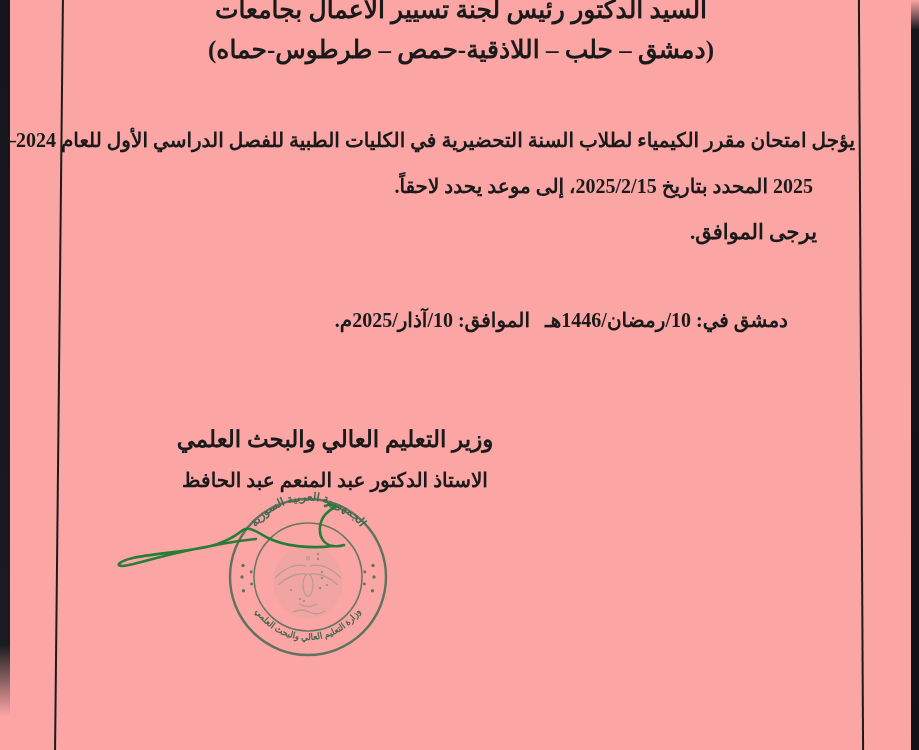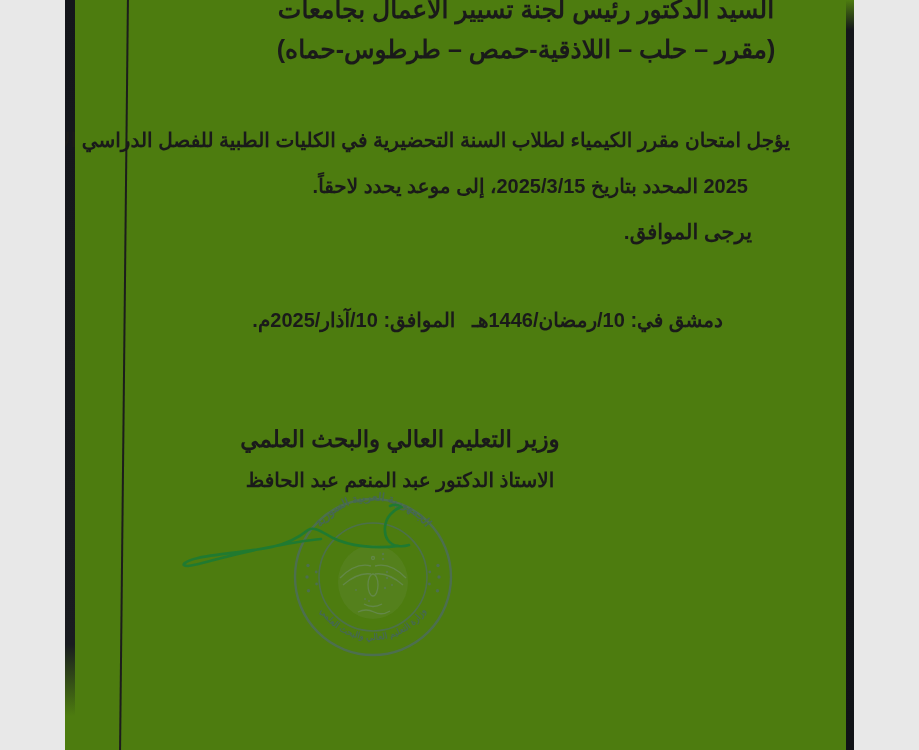--- a/index.html
+++ b/index.html
@@ -1,22 +1,22 @@
 <!DOCTYPE html>
 <html lang="ar" dir="rtl"><head>
 <meta charset="utf-8">
 <style>
   html,body{margin:0;padding:0;background:#e8e8e8;}
   .page{
     position:relative;
-    width:789px;height:750px;
+    width:919px;height:750px;
     margin:0 auto;
-    background:#4d7c0f;
+    background:#fca5a5;
     overflow:hidden;
-    font-family:Liberation Sans, sans-serif;
+    font-family:Liberation Serif, serif;
     color:#1a1a1a;
     direction:rtl;
   }
   
   .edge-left{
     position:absolute;left:0;top:0;width:10px;height:716px;
     background:linear-gradient(to bottom,#14161b 0%,#191b20 90%,rgba(25,27,32,0) 100%);
   }
   .edge-right{
     position:absolute;right:0;top:0;width:8px;height:750px;
@@ -46,24 +46,24 @@
 <body>
 
 <div class="page">
 
   <div class="edge-left"></div>
   <div class="edge-right"></div>
   <div class="rule left"></div>
   <div class="rule right"></div>
 
   <div class="txt heading1">السيد الدكتور رئيس لجنة تسيير الأعمال بجامعات</div>
-  <div class="txt heading2">(مقرر – حلب – اللاذقية-حمص – طرطوس-حماه)</div>
+  <div class="txt heading2">(دمشق – حلب – اللاذقية-حمص – طرطوس-حماه)</div>
 
   <div class="txt body1">يؤجل امتحان مقرر الكيمياء لطلاب السنة التحضيرية في الكليات الطبية للفصل الدراسي الأول للعام 2024–</div>
-  <div class="txt body2">2025 المحدد بتاريخ 2025/3/15، إلى موعد يحدد لاحقاً.</div>
+  <div class="txt body2">2025 المحدد بتاريخ 2025/2/15، إلى موعد يحدد لاحقاً.</div>
   <div class="txt closing">يرجى الموافق.</div>
 
   <div class="txt dateline">دمشق في: 10/رمضان/1446هـ&nbsp;&nbsp; الموافق: 10/آذار/2025م.</div>
 
   <div class="txt sig-title">وزير التعليم العالي والبحث العلمي</div>
   <div class="txt sig-name">الاستاذ الدكتور عبد المنعم عبد الحافظ</div>
 
   <svg class="stamp" viewBox="0 0 170 170">
     <defs>
       <path id="arcTop" d="M 20.3 79.3 A 65 65 0 1 1 149.8 79.3" fill="none"></path>

